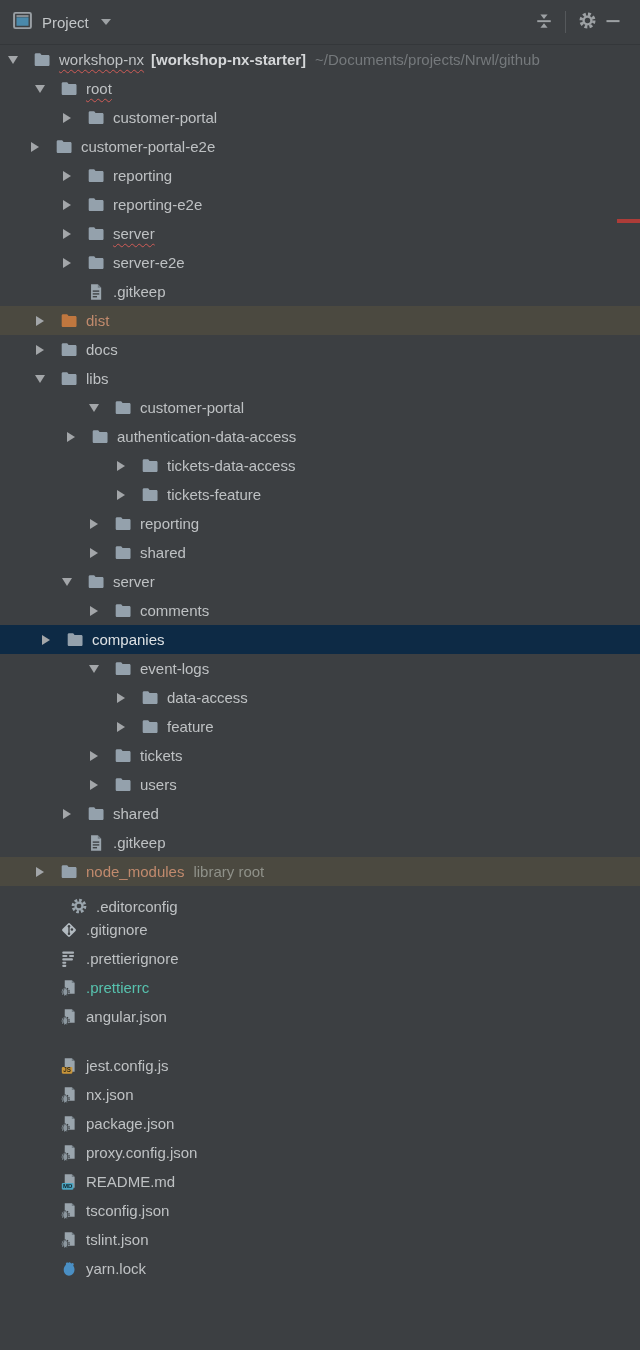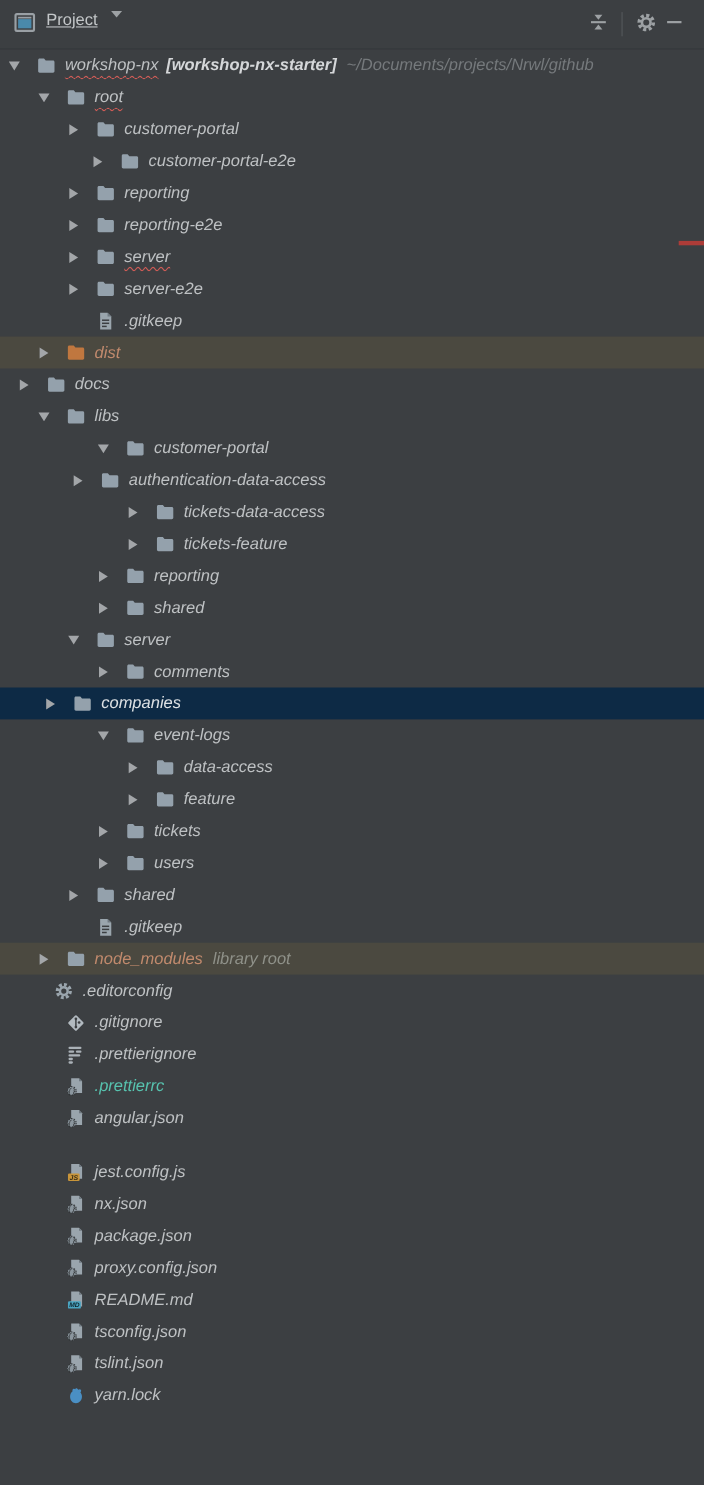--- a/index.html
+++ b/index.html
@@ -7,29 +7,29 @@
     --suffix:#8f9189; --excluded-bg:#4b4940; --excluded-text:#c18a6d;
     --selected-bg:#0d2a45; --selected-text:#dde1e4; --teal-text:#57c2ae;
     --folder:#94a1ac; --folder-excluded:#c0773f; --arrow:#a3a6a9;
     --error-stripe:#ad3c38; --header-icon:#9da1a4; --squiggle:#cf5b56;
   }
   *{margin:0;padding:0;box-sizing:border-box;}
   html,body{width:640px;height:1350px;overflow:hidden;}
   body{background:var(--bg);font-family:"Liberation Sans",sans-serif;font-size:15px;color:var(--text);position:relative;}
 
   .header{height:45px;display:flex;align-items:center;padding:0 14px 0 12px;border-bottom:1px solid var(--header-border);}
-  .header-left{display:flex;align-items:flex-start;gap:9px;cursor:pointer;text-decoration:underline;}
+  .header-left{display:flex;align-items:center;gap:9px;cursor:pointer;}
   .header-title{color:#c3c6c8;}
   .caret-down{width:0;height:0;border-left:5px solid transparent;border-right:5px solid transparent;border-top:6px solid var(--header-icon);margin-left:3px;}
   .header-spacer{flex:1;}
   .hbtn{display:flex;align-items:center;justify-content:center;width:26px;height:26px;cursor:pointer;}
   .hsep{width:1px;height:22px;background:#55585b;margin:0 8px;}
 
   .tree{position:absolute;top:45px;left:0;width:640px;}
-  .row{height:29px;display:flex;align-items:center;white-space:nowrap;overflow:hidden;width:640px;cursor:pointer;font-style:italic;}
+  .row{height:29px;display:flex;align-items:center;white-space:nowrap;overflow:hidden;width:640px;cursor:pointer;}
   .row.excluded{background:var(--excluded-bg);}
   .row.selected{background:var(--selected-bg);}
   .arrow-slot{width:25px;flex:0 0 25px;display:flex;align-items:center;}
   .tri-closed{width:0;height:0;border-top:5.5px solid transparent;border-bottom:5.5px solid transparent;border-left:8px solid var(--arrow);margin-left:1px;}
   .tri-open{width:0;height:0;border-left:5.5px solid transparent;border-right:5.5px solid transparent;border-top:8px solid var(--arrow);margin-left:0px;}
   .icon-slot{width:26px;flex:0 0 26px;display:flex;align-items:center;}
   .lbl{color:var(--text);}
   .row.selected .lbl{color:var(--selected-text);}
   .lbl.c-excluded{color:var(--excluded-text);}
   .lbl.c-teal{color:var(--teal-text);}
@@ -112,21 +112,21 @@
       <span class="arrow-slot">
         <span class="tri-closed"></span>
       </span>
       <span class="icon-slot">
         <svg width="18" height="18" viewBox="0 0 16 16">
           <path fill="#94a1ac" d="M1.5 3.1c0-.7.5-1.2 1.2-1.2h3c.4 0 .7.1.9.4l1 1.2h5.9c.7 0 1.2.5 1.2 1.2v7.5c0 .7-.5 1.2-1.2 1.2H2.7c-.7 0-1.2-.5-1.2-1.2z"></path>
         </svg>
       </span>
       <span class="lbl">customer-portal</span>
     </div>
-    <div class="row" style="padding-left: 84px;">
+    <div class="row" style="padding-left: 30px;">
       <span class="arrow-slot">
         <span class="tri-closed"></span>
       </span>
       <span class="icon-slot">
         <svg width="18" height="18" viewBox="0 0 16 16">
           <path fill="#94a1ac" d="M1.5 3.1c0-.7.5-1.2 1.2-1.2h3c.4 0 .7.1.9.4l1 1.2h5.9c.7 0 1.2.5 1.2 1.2v7.5c0 .7-.5 1.2-1.2 1.2H2.7c-.7 0-1.2-.5-1.2-1.2z"></path>
         </svg>
       </span>
       <span class="lbl">customer-portal-e2e</span>
     </div>
@@ -191,21 +191,21 @@
       <span class="arrow-slot">
         <span class="tri-closed"></span>
       </span>
       <span class="icon-slot">
         <svg width="18" height="18" viewBox="0 0 16 16">
           <path fill="#c0773f" d="M1.5 3.1c0-.7.5-1.2 1.2-1.2h3c.4 0 .7.1.9.4l1 1.2h5.9c.7 0 1.2.5 1.2 1.2v7.5c0 .7-.5 1.2-1.2 1.2H2.7c-.7 0-1.2-.5-1.2-1.2z"></path>
         </svg>
       </span>
       <span class="lbl c-excluded">dist</span>
     </div>
-    <div class="row" style="padding-left: 17px;">
+    <div class="row" style="padding-left: 35px;">
       <span class="arrow-slot">
         <span class="tri-closed"></span>
       </span>
       <span class="icon-slot">
         <svg width="18" height="18" viewBox="0 0 16 16">
           <path fill="#94a1ac" d="M1.5 3.1c0-.7.5-1.2 1.2-1.2h3c.4 0 .7.1.9.4l1 1.2h5.9c.7 0 1.2.5 1.2 1.2v7.5c0 .7-.5 1.2-1.2 1.2H2.7c-.7 0-1.2-.5-1.2-1.2z"></path>
         </svg>
       </span>
       <span class="lbl">docs</span>
     </div>
@@ -403,21 +403,21 @@
         <span class="tri-closed"></span>
       </span>
       <span class="icon-slot">
         <svg width="18" height="18" viewBox="0 0 16 16">
           <path fill="#94a1ac" d="M1.5 3.1c0-.7.5-1.2 1.2-1.2h3c.4 0 .7.1.9.4l1 1.2h5.9c.7 0 1.2.5 1.2 1.2v7.5c0 .7-.5 1.2-1.2 1.2H2.7c-.7 0-1.2-.5-1.2-1.2z"></path>
         </svg>
       </span>
       <span class="lbl c-excluded">node_modules</span>
       <span class="lbl-suffix">library root</span>
     </div>
-    <div class="row" style="padding-left: 24px;">
+    <div class="row" style="padding-left: 45px; align-items: flex-end;">
       <span class="arrow-slot"></span>
       <span class="icon-slot">
         <svg width="18" height="18" viewBox="0 0 16 16">
         <circle cx="8" cy="8" r="5.2" fill="none" stroke="#9aa5ad" stroke-width="2.7" stroke-dasharray="2.3 1.7"></circle>
         <circle cx="8" cy="8" r="3.1" fill="none" stroke="#9aa5ad" stroke-width="2"></circle>
         </svg>
       </span>
       <span class="lbl">.editorconfig</span>
     </div>
     <div class="row" style="padding-left: 35px;">

